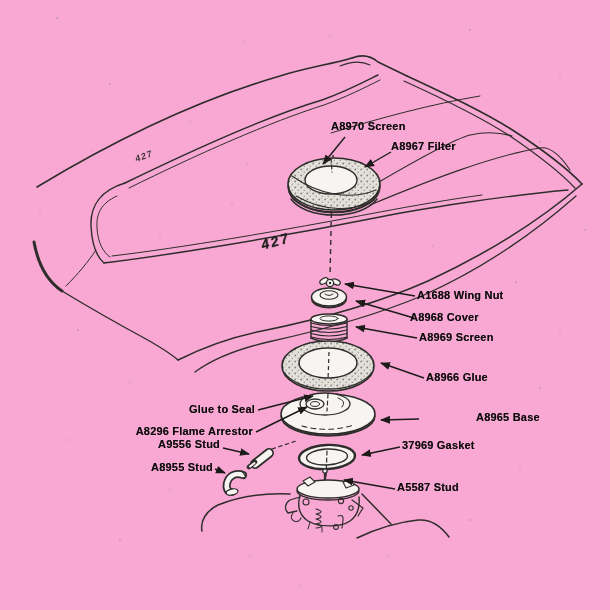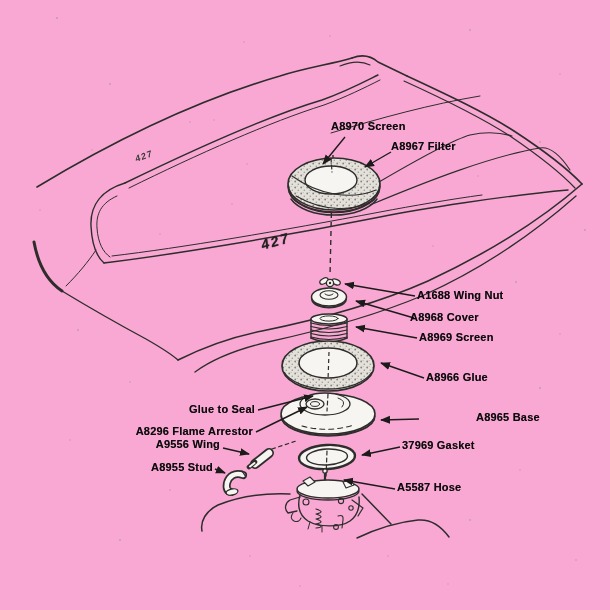--- a/index.html
+++ b/index.html
@@ -251,21 +251,21 @@
 
 <div class="lbl" style="left:331px;top:120px;">A8970 Screen</div>
 <div class="lbl" style="left:391px;top:140px;">A8967 Filter</div>
 <div class="lbl" style="left:417px;top:289px;">A1688 Wing Nut</div>
 <div class="lbl" style="left:410px;top:311px;">A8968 Cover</div>
 <div class="lbl" style="left:419px;top:331px;text-align:center;">A8969 Screen</div>
 <div class="lbl" style="left:426px;top:371px;">A8966 Glue</div>
 <div class="lbl" style="right:355px;top:403px;">Glue to Seal</div>
 <div class="lbl" style="left:437px;top:411px;margin-left:39px;">A8965 Base</div>
 <div class="lbl" style="right:357px;top:425px;margin-left:44px;">A8296 Flame Arrestor</div>
-<div class="lbl" style="right:390px;top:438px;">A9556 Wing</div>
+<div class="lbl" style="right:390px;top:438px;">A9556 Stud</div>
 <div class="lbl" style="left:402px;top:439px;">37969 Gasket</div>
 <div class="lbl" style="right:397px;top:461px;">A8955 Stud</div>
-<div class="lbl" style="left:397px;top:481px;">A5587 Hose</div>
+<div class="lbl" style="left:397px;top:481px;">A5587 Stud</div>
 
 <div class="emblem-large">427</div>
 <div class="emblem-small">427</div>
 
 </div>
 
 </body></html>

